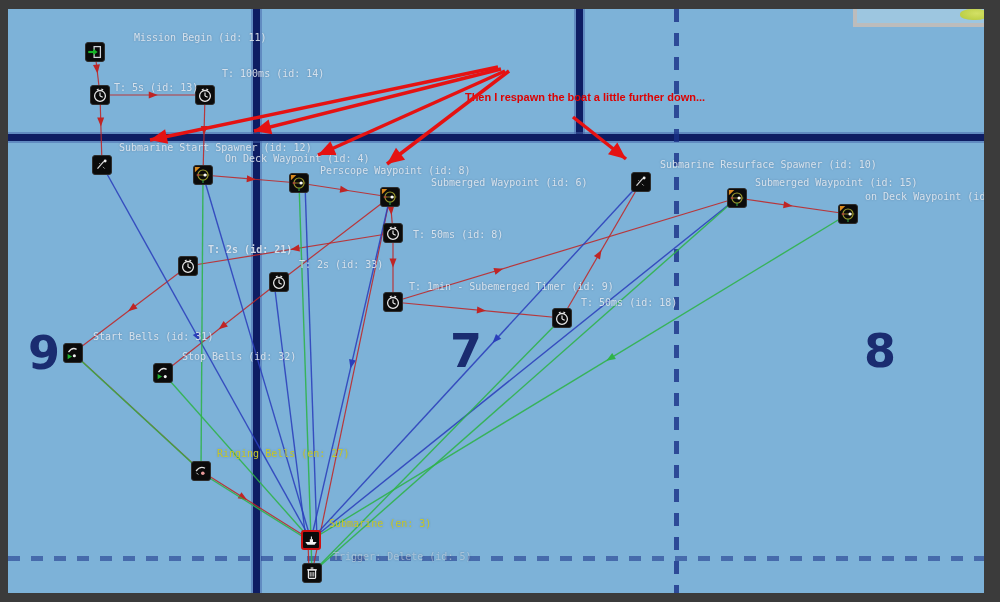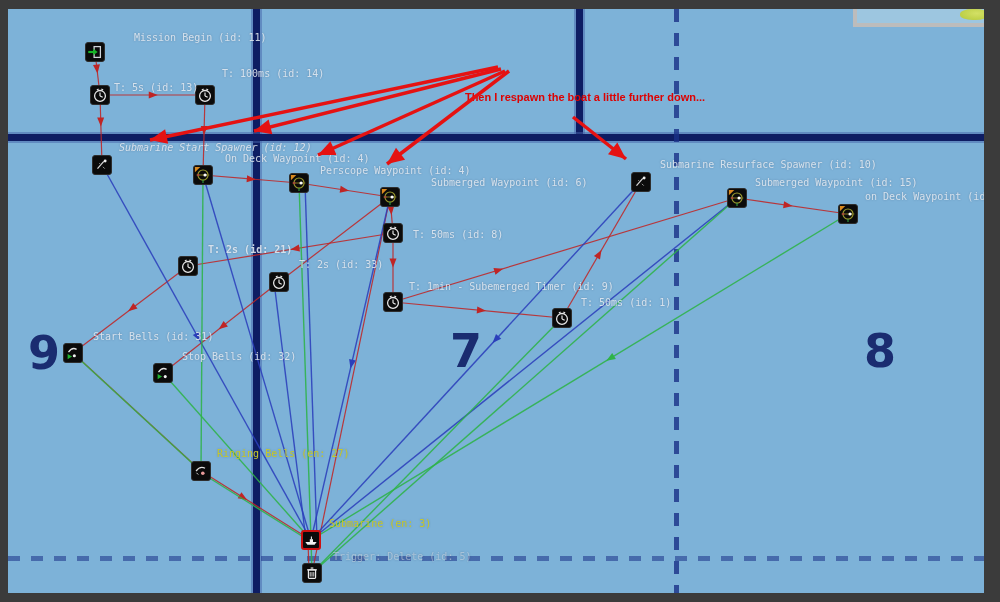--- a/index.html
+++ b/index.html
@@ -133,39 +133,39 @@
             <path d="M10 11V7.2" stroke="#e8e8e8" stroke-width="1.3"></path>
             <path d="M10 11l3 1.6" stroke="#e8e8e8" stroke-width="1.3"></path>
             <path d="M6.5 4.5l2-1.2M13.5 4.5l-2-1.2" stroke="#e8e8e8" stroke-width="1.3"></path>
           </svg></span></div>
       <div class="nlabel" style="left: 203px; top: 59px;">T: 100ms (id: 14)</div>
       <div class="node" style="left: 84px; top: 146px;"><span><svg viewBox="0 0 20 20">
             <path d="M5 14 L12 6" stroke="#d8d8d8" stroke-width="1.4"></path>
             <circle cx="13.5" cy="5.5" r="1.6" fill="#eee"></circle>
             <path d="M7 8l2 2M11 12l2 2" stroke="#9a9a9a" stroke-width="1.1"></path>
           </svg></span></div>
-      <div class="nlabel" style="left: 100px; top: 133px; font-style: italic;">Submarine Start Spawner (id: 12)</div>
+      <div class="nlabel" style="left: 100px; top: 133px;">Submarine Start Spawner (id: 12)</div>
       <div class="node" style="left: 185px; top: 156px;"><span><svg viewBox="0 0 20 20">
             <path d="M1 1h6L1 7Z" fill="#d9891f"></path>
             <circle cx="10" cy="10" r="5.6" fill="none" stroke="#9a9a2e" stroke-width="1.3"></circle>
             <path d="M3 10h14" stroke="#7c7420" stroke-width="1.2"></path>
             <path d="M3.2 10H6" stroke="#b84040" stroke-width="1.6"></path>
             <circle cx="12.3" cy="10" r="1.8" fill="#fff"></circle>
             <path d="M10 15.5v3.5" stroke="#2f9e3f" stroke-width="1.2"></path>
           </svg></span></div>
       <div class="nlabel" style="left: 206px; top: 144px;">On Deck Waypoint (id: 4)</div>
       <div class="node" style="left: 281px; top: 164px;"><span><svg viewBox="0 0 20 20">
             <path d="M1 1h6L1 7Z" fill="#d9891f"></path>
             <circle cx="10" cy="10" r="5.6" fill="none" stroke="#9a9a2e" stroke-width="1.3"></circle>
             <path d="M3 10h14" stroke="#7c7420" stroke-width="1.2"></path>
             <path d="M3.2 10H6" stroke="#b84040" stroke-width="1.6"></path>
             <circle cx="12.3" cy="10" r="1.8" fill="#fff"></circle>
             <path d="M10 15.5v3.5" stroke="#2f9e3f" stroke-width="1.2"></path>
           </svg></span></div>
-      <div class="nlabel" style="left: 301px; top: 156px;">Perscope Waypoint (id: 4)</div>
+      <div class="nlabel" style="left: 301px; top: 156px;">Perscope Waypoint (id: 8)</div>
       <div class="node" style="left: 372px; top: 178px;"><span><svg viewBox="0 0 20 20">
             <path d="M1 1h6L1 7Z" fill="#d9891f"></path>
             <circle cx="10" cy="10" r="5.6" fill="none" stroke="#9a9a2e" stroke-width="1.3"></circle>
             <path d="M3 10h14" stroke="#7c7420" stroke-width="1.2"></path>
             <path d="M3.2 10H6" stroke="#b84040" stroke-width="1.6"></path>
             <circle cx="12.3" cy="10" r="1.8" fill="#fff"></circle>
             <path d="M10 15.5v3.5" stroke="#2f9e3f" stroke-width="1.2"></path>
           </svg></span></div>
       <div class="nlabel" style="left: 392px; top: 168px; margin-left: 20px;">Submerged Waypoint (id: 6)</div>
       <div class="node" style="left: 375px; top: 214px;"><span><svg viewBox="0 0 20 20">
@@ -181,21 +181,21 @@
             <path d="M10 11l3 1.6" stroke="#e8e8e8" stroke-width="1.3"></path>
             <path d="M6.5 4.5l2-1.2M13.5 4.5l-2-1.2" stroke="#e8e8e8" stroke-width="1.3"></path>
           </svg></span></div>
       <div class="nlabel" style="left: 390px; top: 272px;">T: 1min - Subemerged Timer (id: 9)</div>
       <div class="node" style="left: 544px; top: 299px;"><span><svg viewBox="0 0 20 20">
             <circle cx="10" cy="11" r="6" fill="none" stroke="#e8e8e8" stroke-width="1.4"></circle>
             <path d="M10 11V7.2" stroke="#e8e8e8" stroke-width="1.3"></path>
             <path d="M10 11l3 1.6" stroke="#e8e8e8" stroke-width="1.3"></path>
             <path d="M6.5 4.5l2-1.2M13.5 4.5l-2-1.2" stroke="#e8e8e8" stroke-width="1.3"></path>
           </svg></span></div>
-      <div class="nlabel" style="left: 562px; top: 288px;">T: 50ms (id: 1)</div>
+      <div class="nlabel" style="left: 562px; top: 288px;">T: 50ms (id: 18)</div>
       <div class="node" style="left: 170px; top: 247px;"><span><svg viewBox="0 0 20 20">
             <circle cx="10" cy="11" r="6" fill="none" stroke="#e8e8e8" stroke-width="1.4"></circle>
             <path d="M10 11V7.2" stroke="#e8e8e8" stroke-width="1.3"></path>
             <path d="M10 11l3 1.6" stroke="#e8e8e8" stroke-width="1.3"></path>
             <path d="M6.5 4.5l2-1.2M13.5 4.5l-2-1.2" stroke="#e8e8e8" stroke-width="1.3"></path>
           </svg></span></div>
       <div class="nlabel" style="left: 189px; top: 235px; font-weight: bold;">T: 2s (id: 21)</div>
       <div class="node" style="left: 261px; top: 263px;"><span><svg viewBox="0 0 20 20">
             <circle cx="10" cy="11" r="6" fill="none" stroke="#e8e8e8" stroke-width="1.4"></circle>
             <path d="M10 11V7.2" stroke="#e8e8e8" stroke-width="1.3"></path>

